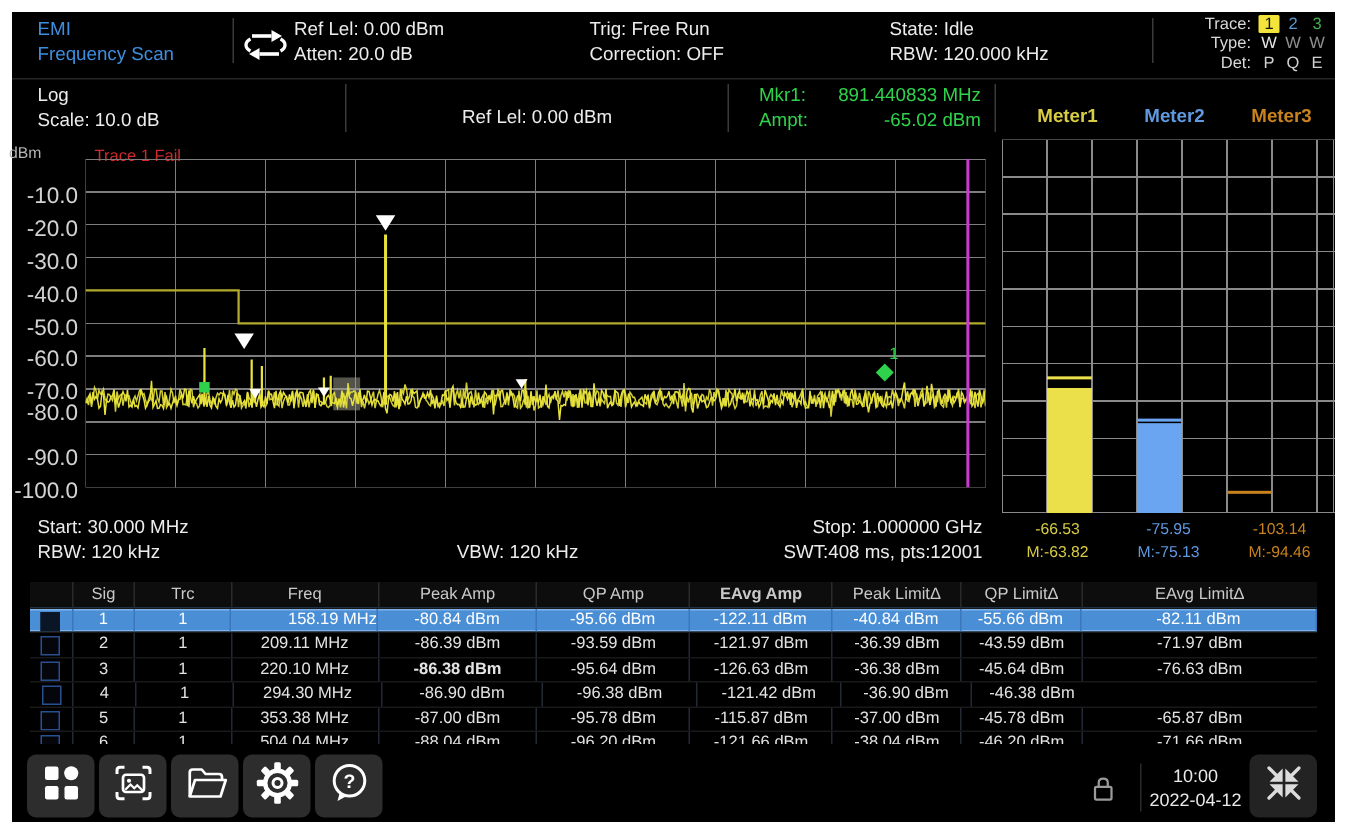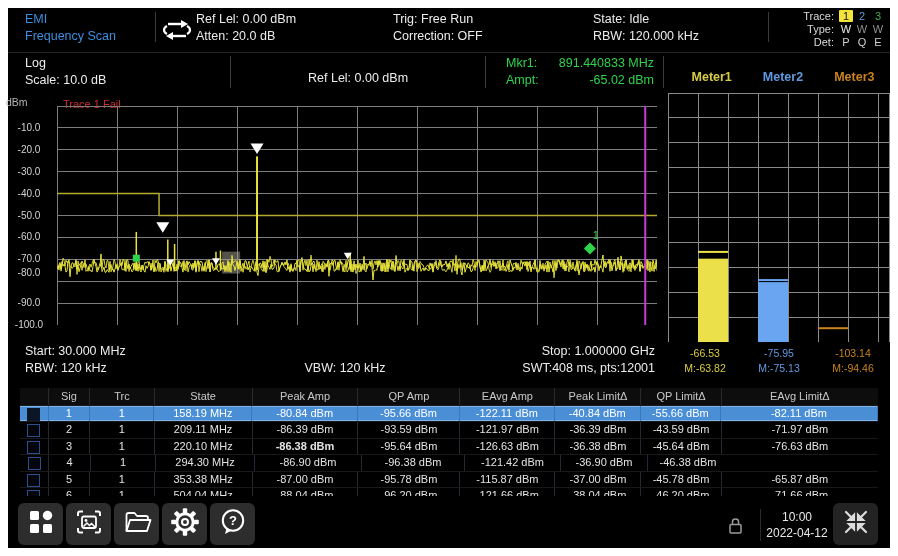--- a/index.html
+++ b/index.html
@@ -18,21 +18,21 @@
   .hdiv{position:absolute;height:1px;background:#262626;}
 
   
   .legend{position:absolute;right:12px;top:10px;font-size:11px;line-height:13px;color:#d8d8d8;}
   .lgrow{display:flex;justify-content:flex-end;align-items:center;height:13px;}
   .lglabel{margin-right:4px;}
   .lgcell{display:inline-block;width:16px;text-align:center;}
   .lgchip{display:inline-block;min-width:12px;padding:0 1px;border-radius:1px;line-height:12px;}
 
   
-  .ytick{position:absolute;left:6px;width:46px;text-align:center;font-size:10px;color:#d2d2d2;}
+  .ytick{position:absolute;left:6px;width:46px;text-align:right;font-size:15px;color:#d2d2d2;}
   .yunit{position:absolute;left:6px;width:46px;text-align:left;font-size:10.5px;color:#b5b5b5;}
 
   
   .metertabs{position:absolute;left:676px;top:70px;width:214px;display:flex;}
   .metertab{flex:1;text-align:center;font-size:12.5px;font-weight:bold;}
 
   .meterval{position:absolute;left:668px;width:222px;display:flex;font-size:10.5px;}
   .meterval span{flex:1;text-align:center;}
 
   
@@ -260,33 +260,33 @@
   <div class="abs one white nowrap" style="right:243px;top:343px;text-align:center;">Stop: 1.000000 GHz</div>
   <div class="abs one white nowrap" style="left:25px;top:360px;">RBW: 120 kHz</div>
   <div class="abs one white nowrap" style="left:285px;top:360px;width:120px;text-align:center;">VBW: 120 kHz</div>
   <div class="abs one white nowrap" style="right:243px;top:360px;">SWT:408 ms, pts:12001</div>
 
   <div class="sigtable" id="sigtable">
       <div class="trow thead">
         <div class="tcell" style="width: 28px;"></div>
         <div class="tcell" style="width: 41px;">Sig</div>
         <div class="tcell" style="width: 64px;">Trc</div>
-        <div class="tcell" style="width: 98px;">State</div>
+        <div class="tcell" style="width: 98px;">Freq</div>
         <div class="tcell" style="width: 106px;">Peak Amp</div>
         <div class="tcell" style="width: 102px;">QP Amp</div>
-        <div class="tcell" style="width: 95px;">EAvg Amp</div>
+        <div class="tcell" style="width: 95px; font-weight: bold;">EAvg Amp</div>
         <div class="tcell" style="width: 86px;">Peak LimitΔ</div>
         <div class="tcell" style="width: 80px;">QP LimitΔ</div>
         <div class="tcell" style="width: 158px;">EAvg LimitΔ</div>
       </div>
       <div class="trow sel">
         <div class="tcell" style="width: 28px;"><span class="cb"></span></div>
         <div class="tcell" style="width: 41px;">1</div>
         <div class="tcell" style="width: 64px;">1</div>
-        <div class="tcell" style="width: 98px;">158.19 MHz</div>
+        <div class="tcell" style="width: 98px; text-align: right;">158.19 MHz</div>
         <div class="tcell" style="width: 106px;">-80.84 dBm</div>
         <div class="tcell" style="width: 102px;">-95.66 dBm</div>
         <div class="tcell" style="width: 95px;">-122.11 dBm</div>
         <div class="tcell" style="width: 86px;">-40.84 dBm</div>
         <div class="tcell" style="width: 80px;">-55.66 dBm</div>
         <div class="tcell" style="width: 158px;">-82.11 dBm</div>
       </div>
       <div class="trow">
         <div class="tcell" style="width: 28px;"><span class="cb"></span></div>
         <div class="tcell" style="width: 41px;">2</div>

